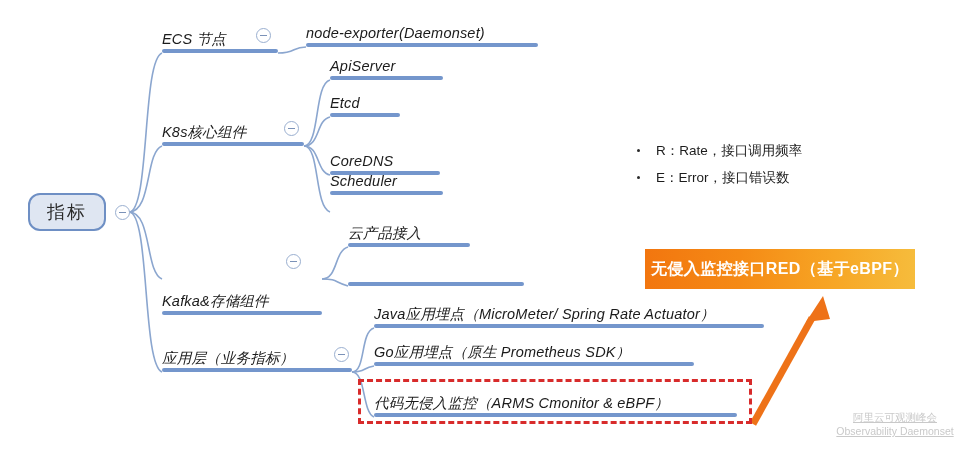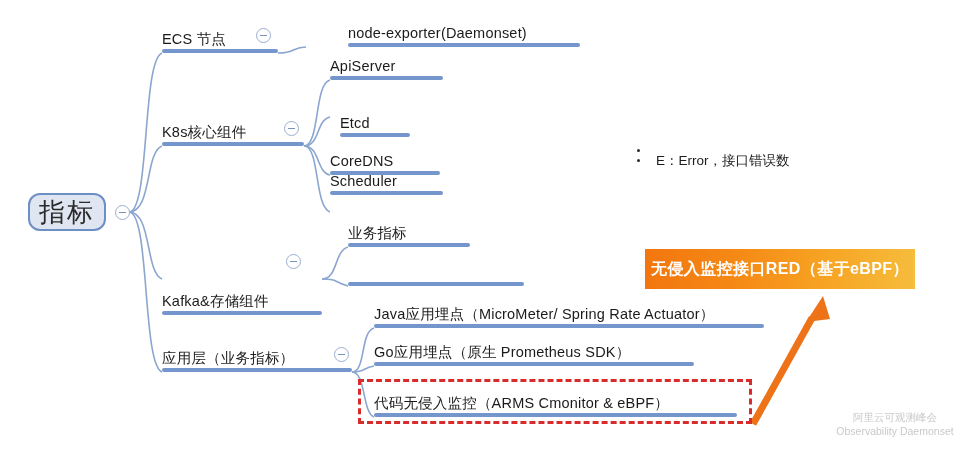--- a/index.html
+++ b/index.html
@@ -23,20 +23,21 @@
     top: 0;
     width: 962px;
     height: 456px;
     pointer-events: none;
   }
 
   
   .node {
     position: absolute;
     box-sizing: border-box;
+    font-style: italic;
   }
   .node-label {
     position: absolute;
     left: 0;
     bottom: 5px;
     white-space: nowrap;
     color: #1b1b1b;
     font-size: 14.5px;
     line-height: 17px;
     letter-spacing: .2px;
@@ -54,21 +55,21 @@
   .root-pill {
     position: absolute;
     box-sizing: border-box;
     border: 2px solid #6e8fc4;
     border-radius: 12px;
     background: #dfe6f2;
     display: flex;
     align-items: center;
     justify-content: center;
     color: #2a2a2a;
-    font-size: 26px;
+    font-size: 18px;
     letter-spacing: 2px;
   }
 
   
   .toggle {
     position: absolute;
     width: 15px;
     height: 15px;
     border-radius: 50%;
     border: 1px solid #9aafd0;
@@ -144,20 +145,21 @@
   #watermark {
     position: absolute;
     left: 832px;
     top: 410px;
     width: 126px;
     text-align: center;
     color: #c9c9c9;
     font-size: 10.5px;
     line-height: 14px;
     white-space: nowrap;
+    text-decoration: underline;
   }
 </style>
 </head>
 <body>
 
 <div id="canvas">
 
   <svg id="wires" viewBox="0 0 962 456" xmlns="http://www.w3.org/2000/svg">
     <g fill="none" stroke="#8ba6cf" stroke-width="1.6">
 
@@ -189,37 +191,37 @@
 
   <div class="root-pill" style="left:28px; top:193px; width:78px; height:38px;">指标</div>
   <div class="toggle" style="left:115px; top:205px;"></div>
 
   <div class="node" style="left:162px; top:28px; width:116px; height:25px;">
     <div class="node-label">ECS 节点</div>
     <div class="node-bar" style="width:116px;"></div>
   </div>
   <div class="toggle" style="left:256px; top:28px;"></div>
 
-  <div class="node" style="left:306px; top:22px; width:232px; height:25px;margin-left:42px;">
+  <div class="node" style="left:306px; top:22px; width:232px; height:25px;">
     <div class="node-label">node-exporter(Daemonset)</div>
     <div class="node-bar" style="width:232px;"></div>
   </div>
 
   <div class="node" style="left:162px; top:121px; width:142px; height:25px;">
     <div class="node-label">K8s核心组件</div>
     <div class="node-bar" style="width:142px;"></div>
   </div>
   <div class="toggle" style="left:284px; top:121px;"></div>
 
   <div class="node" style="left:330px; top:55px; width:113px; height:25px;">
     <div class="node-label">ApiServer</div>
     <div class="node-bar" style="width:113px;"></div>
   </div>
 
-  <div class="node" style="left:340px; top:92px; width:70px; height:25px;margin-top:20px;">
+  <div class="node" style="left:330px; top:92px; width:70px; height:25px;">
     <div class="node-label">Etcd</div>
     <div class="node-bar" style="width:70px;"></div>
   </div>
 
   <div class="node" style="left:330px; top:150px; width:110px; height:25px;">
     <div class="node-label">CoreDNS</div>
     <div class="node-bar" style="width:110px;"></div>
   </div>
 
   <div class="node" style="left:330px; top:170px; width:113px; height:25px;">
@@ -227,21 +229,21 @@
     <div class="node-bar" style="width:113px;"></div>
   </div>
 
   <div class="node" style="left:162px; top:254px; width:160px; height:25px;margin-top:36px;">
     <div class="node-label">Kafka&amp;存储组件</div>
     <div class="node-bar" style="width:160px;"></div>
   </div>
   <div class="toggle" style="left:286px; top:254px;"></div>
 
   <div class="node" style="left:348px; top:222px; width:122px; height:25px;">
-    <div class="node-label">业务指标</div>
+    <div class="node-label">云产品接入</div>
     <div class="node-bar" style="width:122px;"></div>
   </div>
 
   <div class="node" style="left:348px; top:261px; width:176px; height:25px;">
     <div class="node-bar" style="width:176px;"></div>
   </div>
 
   <div class="node" style="left:162px; top:347px; width:190px; height:25px;">
     <div class="node-label">应用层（业务指标）</div>
     <div class="node-bar" style="width:190px;"></div>
@@ -261,20 +263,21 @@
   <div class="node" style="left:374px; top:392px; width:363px; height:25px;text-align:center;">
     <div class="node-label">代码无侵入监控（ARMS Cmonitor &amp; eBPF）</div>
     <div class="node-bar" style="width:363px;"></div>
   </div>
 
   <div id="red-dashed"></div>
 
   <div id="red-list">
     <div class="red-item">
       <span class="dot"></span>
+      <span>R：Rate，接口调用频率</span>
     </div>
     <div class="red-item">
       <span class="dot"></span>
       <span>E：Error，接口错误数</span>
     </div>
   </div>
 
   <div id="orange-box">无侵入监控接口RED（基于eBPF）</div>
 
   <div id="watermark">

